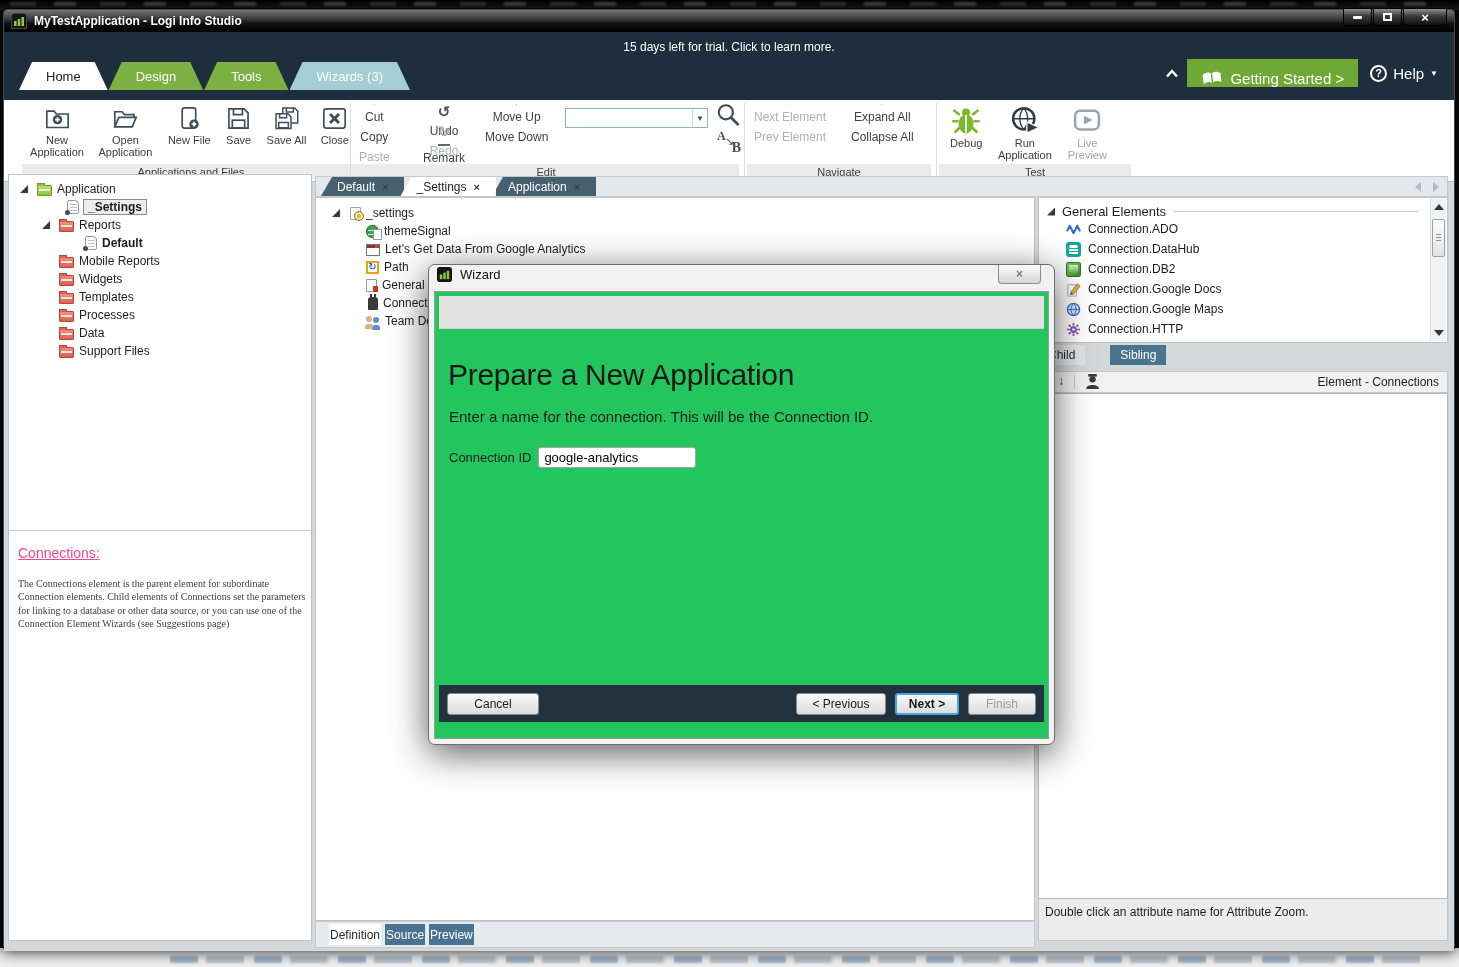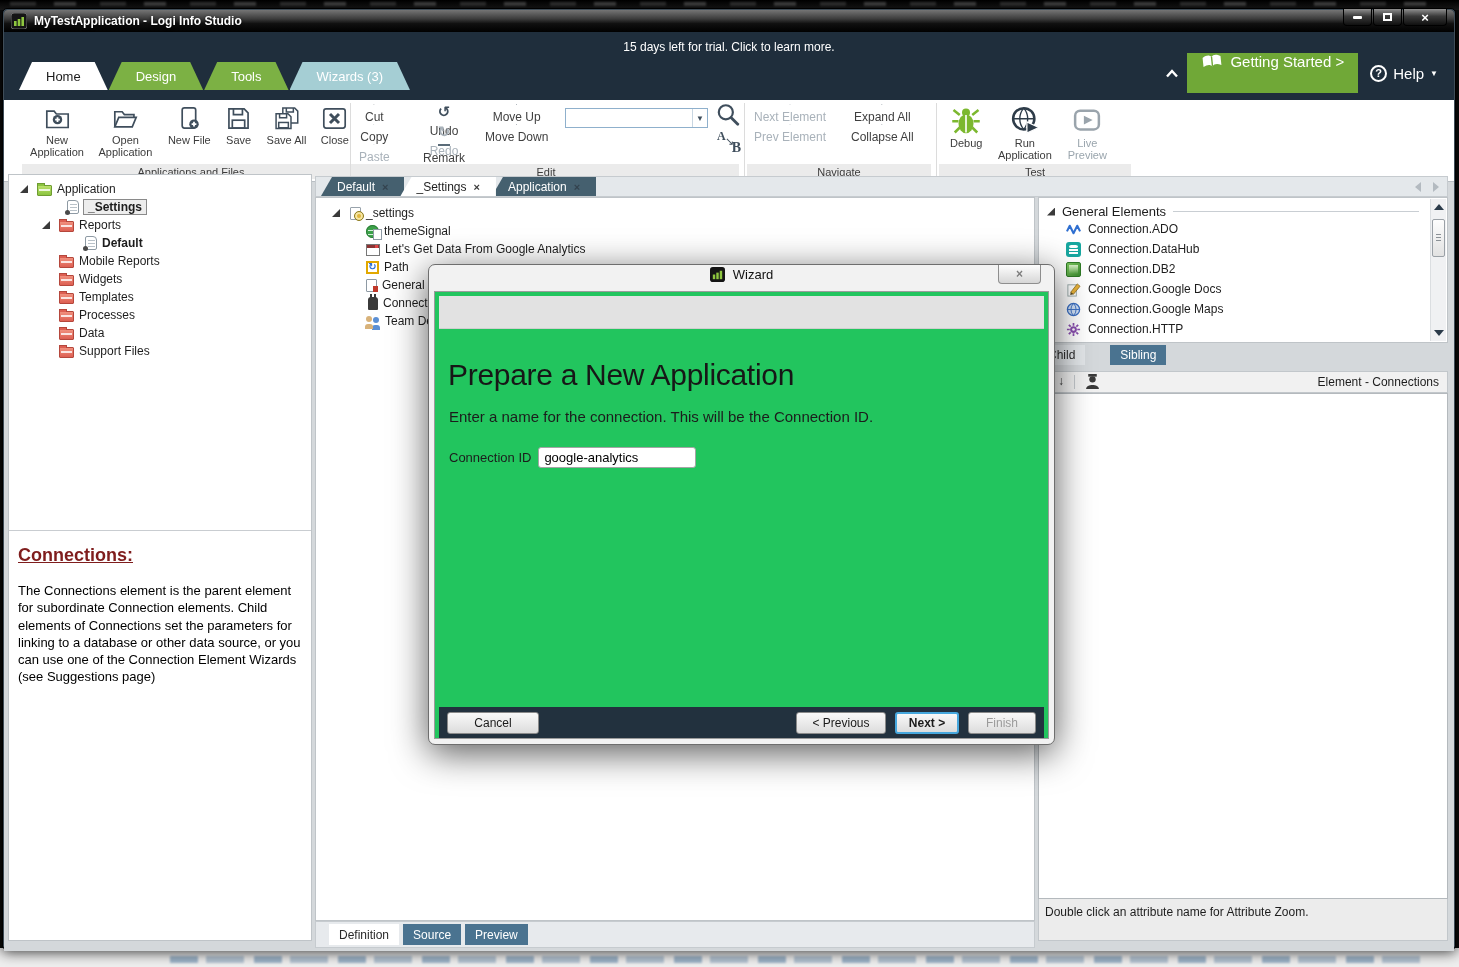--- a/index.html
+++ b/index.html
@@ -31,21 +31,21 @@
   .chrome { position:absolute; left:1px; top:23px; right:1px; height:68px; background:#1f2e3c; }
   .banner { height:29px; display:flex; align-items:center; justify-content:center; color:#fff; font-size:12px; cursor:pointer; }
   .tabrow { position:relative; height:29px; display:flex; align-items:flex-end; padding-left:15px; }
   .rtab { height:28px; padding:0 27px; margin-right:1px; display:flex; align-items:center; font-size:13px; color:#fff; cursor:pointer;
     clip-path:polygon(13px 0, calc(100% - 13px) 0, 100% 100%, 0 100%); }
   .rtab.home { background:#fff; color:#1b1b1b; }
   .rtab.green { background:#7cb144; }
   .rtab.teal { background:#a5ced4; }
   .tab-right { position:absolute; right:6px; bottom:1px; height:32px; display:flex; align-items:center; gap:2px; }
   .chev-btn { width:26px; height:28px; display:flex; align-items:center; justify-content:center; cursor:pointer; }
-  .gs-btn { height:40px; background:#70a837; color:#fff; font-size:15px; display:flex; align-items:flex-start; gap:7px; padding:0 14px; cursor:pointer; }
+  .gs-btn { height:28px; background:#70a837; color:#fff; font-size:15px; display:flex; align-items:flex-end; gap:7px; padding:0 14px; cursor:pointer; }
   .book-ic { display:inline-block; transform:rotate(-6deg); }
   .help-btn { height:30px; color:#fff; font-size:15px; display:flex; align-items:center; gap:6px; padding:0 10px; cursor:pointer; }
   .qcirc { width:17px; height:17px; border:2px solid #fff; border-radius:50%; font-size:11px; font-weight:bold; display:flex; align-items:center; justify-content:center; }
   .caret { font-size:8px; }
 
   
   .ribbon { position:absolute; left:1px; top:91px; right:1px; height:81px; background:#fff; }
   .group { position:absolute; top:0; height:81px; }
   .group-label { position:absolute; left:2px; right:4px; bottom:2px; height:15px; background:#ebebeb; color:#3b3b3b;
     font-size:11px; display:flex; align-items:center; justify-content:center; }
@@ -86,22 +86,22 @@
   .folder-ic::after { content:""; position:absolute; left:1px; right:1px; top:3px; height:2px; background:rgba(255,255,255,.8); }
   .folder-ic.green { background:linear-gradient(#bbe06c,#8bc43f); border-color:#6f9c32; }
   .folder-ic.green::before { background:#8bc43f; border-color:#6f9c32; }
 
   .doc-ic { width:12px; height:14px; background:#fff; border:1px solid #8e9aa4; border-radius:2px 4px 2px 2px; position:relative; flex:0 0 auto; }
   .doc-ic::before { content:""; position:absolute; left:2px; top:3px; width:7px; height:1px; background:#b9c2c9; box-shadow:0 3px 0 #b9c2c9,0 6px 0 #b9c2c9; }
   .doc-ic::after { content:""; position:absolute; left:-3px; bottom:-2px; width:5px; height:5px; background:#4a4a4a; border-radius:50%; }
 
   .divider { position:absolute; left:0; right:0; top:355px; height:1px; background:#c9cdd1; }
   .helpbox { position:absolute; left:9px; top:370px; width:288px; }
-  .help-title { color:#7f1d1d; font-size:18px; text-decoration:underline; margin-bottom:16px;font-weight:bold; }
-  .help-body { font-size:13px; color:#000000; line-height:1.33; }
+  .help-title { color:#ec4899; font-size:14px; text-decoration:underline; margin-bottom:16px; }
+  .help-body { font-size:10px; color:#404040; line-height:1.33;font-family:Liberation Serif, serif; }
 
   
   .doc-strip { position:absolute; left:315px; top:176px; width:1133px; height:21px; background:#e4e8eb; border:1px solid #c6cbcf; display:flex; align-items:flex-end; padding-left:5px; }
   .dtab { height:19px; display:flex; align-items:center; gap:7px; font-size:12px; padding:0 16px 0 16px; cursor:pointer;
     clip-path:polygon(11px 0,100% 0,100% 100%,0 100%); margin-right:-4px; }
   .dtab.dark { background:#45606f; color:#fff; }
   .dtab.active { background:#fff; color:#1d1d1d; z-index:2; }
   .dtab .x { font-size:11px; font-weight:bold; color:#33424e; cursor:pointer; }
   .dtab.active .x { color:#3a3a3a; }
   .strip-arrows { position:absolute; right:8px; top:5px; display:flex; gap:12px; }
@@ -124,21 +124,21 @@
   .ic-gendoc { width:11px; height:13px; background:#fff; border:1px solid #8e9aa4; border-radius:1px; }
   .ic-gendoc::after { content:""; position:absolute; right:-2px; bottom:-1px; width:5px; height:6px; background:#c0392b; }
   .ic-conn { width:10px; height:13px; background:#3a3a3a; border-radius:3px 3px 1px 1px; margin-left:2px; }
   .ic-conn::before { content:""; position:absolute; left:2px; top:-3px; width:2px; height:4px; background:#3a3a3a; box-shadow:4px 0 0 #3a3a3a; }
   .ic-team { width:14px; height:13px; }
   .ic-team::before { content:""; position:absolute; left:0; top:1px; width:6px; height:6px; border-radius:50%; background:#d8b27a; box-shadow:7px 1px 0 #5b8fd4; }
   .ic-team::after { content:""; position:absolute; left:-1px; bottom:-1px; width:8px; height:5px; border-radius:3px 3px 0 0; background:#d8b27a; box-shadow:7px 1px 0 #5b8fd4; }
 
   
   .bstrip { position:absolute; left:315px; top:921px; width:720px; height:27px; background:#e7eaed; border:1px solid #c6cbcf; display:flex; align-items:center; padding-left:13px; gap:4px; }
-  .btab { height:21px; padding:0 10px; font-size:12px; display:flex; align-items:center; cursor:pointer; background:#4a7390; color:#fff; }
+  .btab { height:21px; padding:0 1px; font-size:12px; display:flex; align-items:center; cursor:pointer; background:#4a7390; color:#fff; }
   .btab.active { background:#fff; color:#2a2a2a; }
 
   
   .elist { left:1038px; top:197px; width:410px; height:146px; }
   .ehead { display:flex; align-items:center; gap:7px; padding:6px 6px 0 8px; font-size:13px; color:#1d1d1d; }
   .ehead .line { flex:1; height:1px; background:#c9ced3; margin-right:22px; }
   .erow { display:flex; align-items:center; gap:7px; height:20px; padding-left:27px; font-size:12px; color:#1d1d1d; cursor:pointer; }
   .vscroll { position:absolute; right:1px; top:1px; width:16px; height:142px; background:#f0f1f3; border-left:1px solid #dbdee1; }
   .vs-up,.vs-dn { position:absolute; left:3px; width:0; height:0; border-left:5px solid transparent; border-right:5px solid transparent; cursor:pointer; }
   .vs-up { top:5px; border-bottom:6px solid #2b3b4a; }
@@ -166,30 +166,30 @@
   .eic { width:15px; height:15px; position:relative; flex:0 0 auto; }
   .ic-datahub { background:#18a7a0; border-radius:3px; }
   .ic-datahub::before { content:""; position:absolute; left:3px; top:3px; right:3px; height:3px; border-radius:50%/100%; background:#fff; }
   .ic-datahub::after { content:""; position:absolute; left:3px; top:7px; right:3px; height:2px; background:#fff; box-shadow:0 3px 0 #fff; }
   .ic-db2 { background:linear-gradient(135deg,#7cc95e,#3c8a30); border:1px solid #2f7a26; border-radius:2px; }
   .ic-db2::after { content:""; position:absolute; inset:2px; background:linear-gradient(#d9f2c8,transparent); }
 
   
   .dlg { position:absolute; left:428px; top:264px; width:627px; height:481px; background:#f2f2f2; border:1px solid #6e6e6e; border-radius:7px;
     box-shadow:0 8px 36px rgba(0,0,0,.65); z-index:50; }
-  .dlg-title { height:19px; display:flex; align-items:center; gap:8px; padding:0 8px; font-size:13px; color:#111;justify-content:center; }
+  .dlg-title { height:19px; display:flex; align-items:center; gap:8px; padding:0 8px; font-size:13px; color:#111; }
   .dlg-close { position:absolute; top:0; right:13px; width:43px; height:19px; background:linear-gradient(#fefefe,#d6d6d6); border:1px solid #8e8e8e;
     border-top:none; border-radius:0 0 4px 4px; color:#7d7d7d; font-size:12px; font-weight:bold; display:flex; align-items:center; justify-content:center; cursor:pointer; }
   .dlg-inner { position:absolute; left:5px; top:26px; right:5px; bottom:5px; background:#22c55e; border:1px solid #9b9b9b; }
   .dlg-band { position:absolute; left:4px; top:4px; right:4px; height:33px; background:#e2e2e2; border-bottom:1px solid #cfcfcf; }
   .dlg-h1 { position:absolute; left:13px; top:66px; font-size:30px; font-weight:300; color:#171717; letter-spacing:-.3px; }
   .dlg-p { position:absolute; left:14px; top:116px; font-size:15px; color:#1c1c1c; }
   .dlg-field { position:absolute; left:14px; top:155px; display:flex; align-items:center; gap:7px; font-size:13px; color:#1c1c1c; }
   .dlg-field input { width:158px; height:21px; border:1px solid #a5a5a5; border-radius:3px; font-size:13px; padding:0 5px; outline:none; }
-  .dlg-foot { position:absolute; left:4px; right:4px; bottom:0; height:31px; background:#22313e; display:flex; align-items:center; padding:0 8px; }
+  .dlg-foot { position:absolute; left:4px; right:4px; bottom:16px; height:37px; background:#22313e; display:flex; align-items:center; padding:0 8px; }
   .btn { height:22px; background:linear-gradient(#f9f9f9,#dcdcdc); border:1px solid #8a8a8a; border-radius:3px; font-size:12px; color:#1a1a1a;
     display:flex; align-items:center; justify-content:center; cursor:pointer; }
   .btn.cancel { width:92px; }
   .btn.prev { width:90px; margin-left:auto; }
   .btn.next { width:64px; margin-left:9px; border:2px solid #46a7dd; font-weight:bold; }
   .btn.finish { width:68px; margin-left:9px; color:#9b9b9b; cursor:default; }
 </style>
 </head>
 <body>
 

